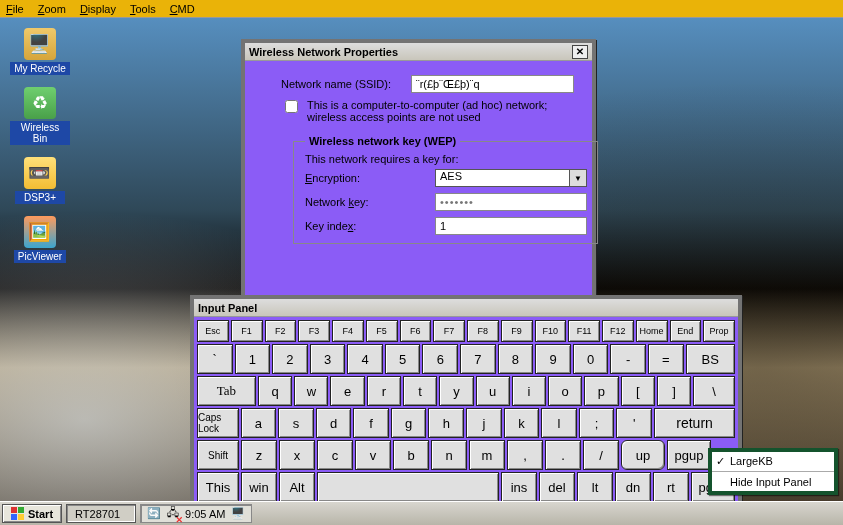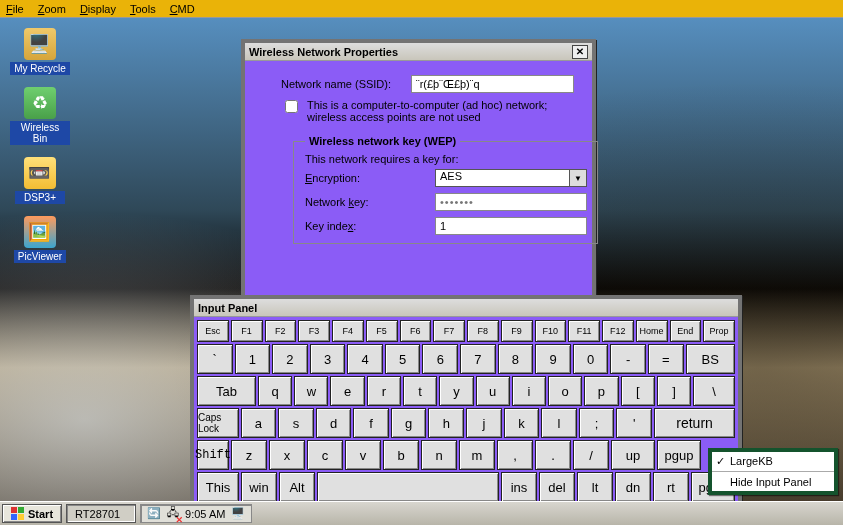--- a/index.html
+++ b/index.html
@@ -169,21 +169,21 @@
         <div class="key" style="width: 36px;">6</div>
         <div class="key" style="width: 36px;">7</div>
         <div class="key" style="width: 36px;">8</div>
         <div class="key" style="width: 36px;">9</div>
         <div class="key" style="width: 36px;">0</div>
         <div class="key" style="width: 36px;">-</div>
         <div class="key" style="width: 36px;">=</div>
         <div class="key" style="width: 50px;">BS</div>
       </div>
       <div class="kbdrow">
-        <div class="key" style="width: 62px;">Tab</div>
+        <div class="key" style="width: 62px; font-family: Liberation Serif, serif;">Tab</div>
         <div class="key" style="width: 36px;">q</div>
         <div class="key" style="width: 36px;">w</div>
         <div class="key" style="width: 36px;">e</div>
         <div class="key" style="width: 36px;">r</div>
         <div class="key" style="width: 36px;">t</div>
         <div class="key" style="width: 36px;">y</div>
         <div class="key" style="width: 36px;">u</div>
         <div class="key" style="width: 36px;">i</div>
         <div class="key" style="width: 36px;">o</div>
         <div class="key" style="width: 36px;">p</div>
@@ -200,32 +200,32 @@
         <div class="key" style="width: 36px;">g</div>
         <div class="key" style="width: 36px;">h</div>
         <div class="key" style="width: 36px;">j</div>
         <div class="key" style="width: 36px;">k</div>
         <div class="key" style="width: 36px;">l</div>
         <div class="key" style="width: 36px;">;</div>
         <div class="key" style="width: 36px;">'</div>
         <div class="key" style="width: 82px; font-size: 14px;">return</div>
       </div>
       <div class="kbdrow">
-        <div class="key" style="width: 32px; font-size: 12px; font-family: Liberation Mono, monospace;">Shift</div>
+        <div class="key" style="width: 42px; font-size: 10px;">Shift</div>
         <div class="key" style="width: 36px;">z</div>
         <div class="key" style="width: 36px;">x</div>
         <div class="key" style="width: 36px;">c</div>
         <div class="key" style="width: 36px;">v</div>
         <div class="key" style="width: 36px;">b</div>
         <div class="key" style="width: 36px;">n</div>
         <div class="key" style="width: 36px;">m</div>
         <div class="key" style="width: 36px;">,</div>
         <div class="key" style="width: 36px;">.</div>
         <div class="key" style="width: 36px;">/</div>
-        <div class="key" style="width: 44px;">up</div>
+        <div class="key" style="width: 44px; border-radius: 6px;">up</div>
         <div class="key" style="width: 44px;">pgup</div>
       </div>
       <div class="kbdrow">
         <div class="key" style="width: 42px;">This</div>
         <div class="key" style="width: 36px;">win</div>
         <div class="key" style="width: 36px;">Alt</div>
         <div class="key sp" style="width: 36px;"></div>
         <div class="key" style="width: 36px;">ins</div>
         <div class="key" style="width: 36px;">del</div>
         <div class="key" style="width: 36px;">lt</div>

